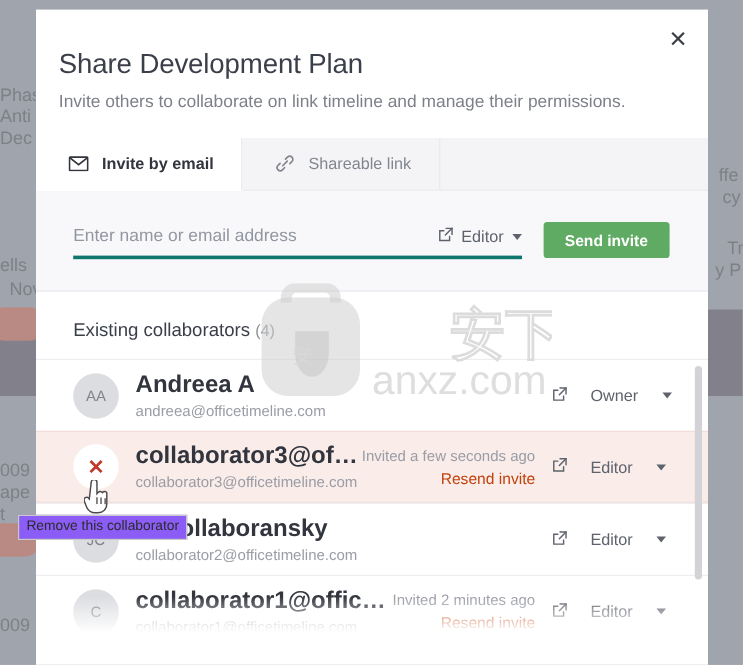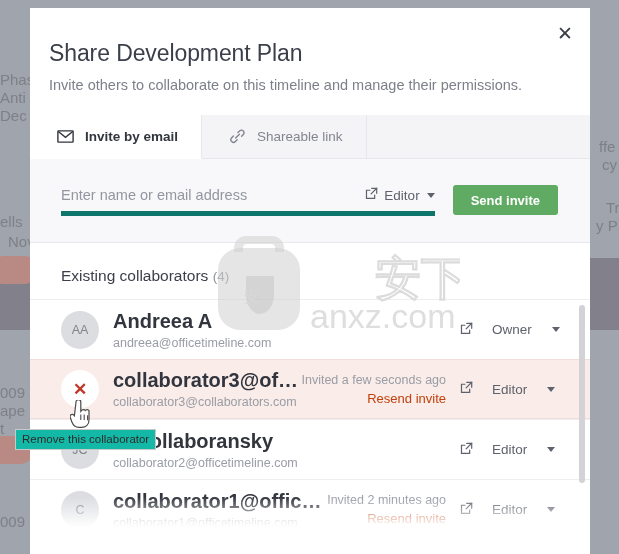--- a/index.html
+++ b/index.html
@@ -121,21 +121,21 @@
     padding: 26px 32px 26px 31px;
     border-bottom: 1px solid #e8e8ee;
     display: flex;
     align-items: flex-end;
     gap: 0;
   }
   #invite-input-wrap {
     flex: 1;
     display: flex;
     align-items: center;
-    border-bottom: 5px solid #0f766e;
+    border-bottom: 3px solid #0f766e;
     padding-bottom: 8px;
   }
   #invite-input {
     flex: 1;
     border: none;
     outline: none;
     background: transparent;
     font-size: 14.5px;
     color: #3b3f4a;
     font-family: "Liberation Sans", sans-serif;
@@ -301,21 +301,21 @@
     border-radius: 3px;
     background: #d3d3d7;
     cursor: pointer;
   }
 
   
   #tooltip {
     position: absolute;
     left: 15px;
     top: 429px;
-    background: #14b8a6;
+    background: #8b5cf6;
     border: 1px solid #c9c9c9;
     color: #2b2b2b;
     font-size: 11.5px;
     padding: 3px 6px 4px 6px;
     white-space: nowrap;
     z-index: 20;
     font-family: "Liberation Sans", sans-serif;
   }
   #cursor {
     position: absolute;
@@ -351,21 +351,21 @@
       <div class="bg-text" style="left: 596px; top: 216px;">y P</div>
     </div>
 </div>
 
 <div id="modal">
 
   <button id="close-btn">✕</button>
 
   <div id="dialog-head">
     <h1 id="dialog-title">Share Development Plan</h1>
-    <div id="dialog-sub">Invite others to collaborate on this timeline and manage their permissions.</div>
+    <div id="dialog-sub">Invite others to collaborate on link timeline and manage their permissions.</div>
   </div>
 
   <div id="tabs">
     <div class="tab active">
       <span class="ic">
         <svg width="17" height="13" viewBox="0 0 17 13" fill="none" stroke="#32353e" stroke-width="1.4">
           <rect x="0.9" y="0.9" width="15.2" height="11.2" rx="0.6"></rect>
           <path d="M1.3 1.5 L8.5 7.3 L15.7 1.5"></path>
         </svg>
       </span>
@@ -435,21 +435,21 @@
      <path d="M10.4 8.6 V12.3 H1.6 V3.5 H5.3"></path>
               </svg></span>
      <span>Owner</span>
      <span class="caret"></span>
           </div>
         </div>
         <div class="row hovered">
           <div class="avatar remove">✕</div>
           <div class="row-main">
             <div class="row-name">collaborator3@officetimeline....</div>
-     <div class="row-email">collaborator3@collaborators.com</div>
+     <div class="row-email">collaborator3@officetimeline.com</div>
           </div>
           <div class="row-meta">
             <div class="row-invited">Invited a few seconds ago</div>
        <div class="row-resend">Resend invite</div>
           </div>
           <div class="perm-select row-perm">
             <span><svg width="13" height="13" viewBox="0 0 14 14" fill="none" stroke="#5e626c" stroke-width="1.3" stroke-linecap="round">
      <path d="M7.2 1.4 H12.6 V6.8"></path>
                 <path d="M12.6 1.4 L6.6 7.4"></path>
      <path d="M10.4 8.6 V12.3 H1.6 V3.5 H5.3"></path>

